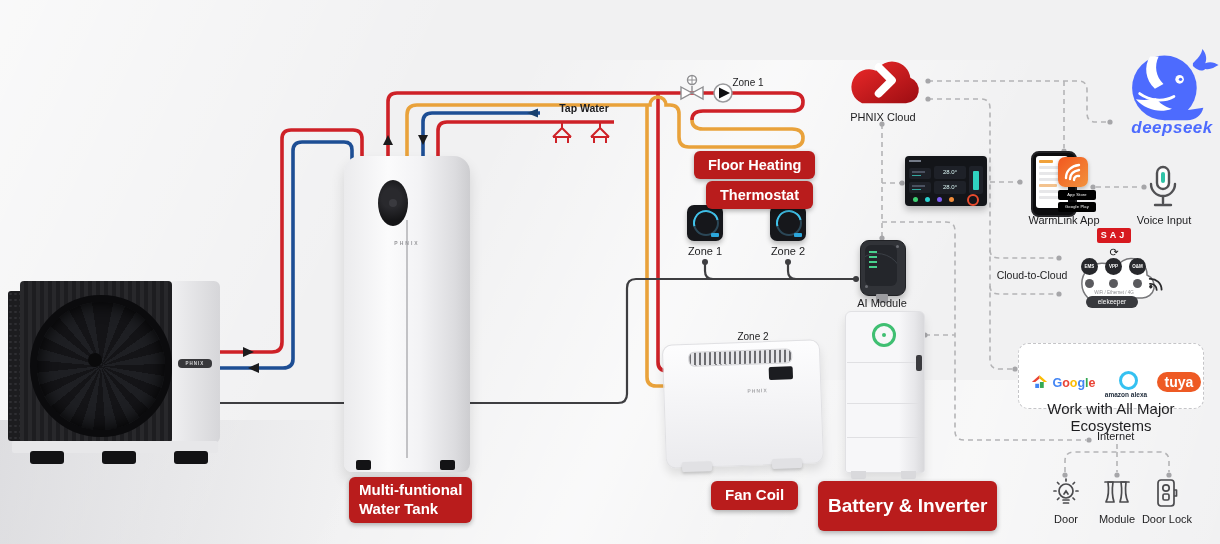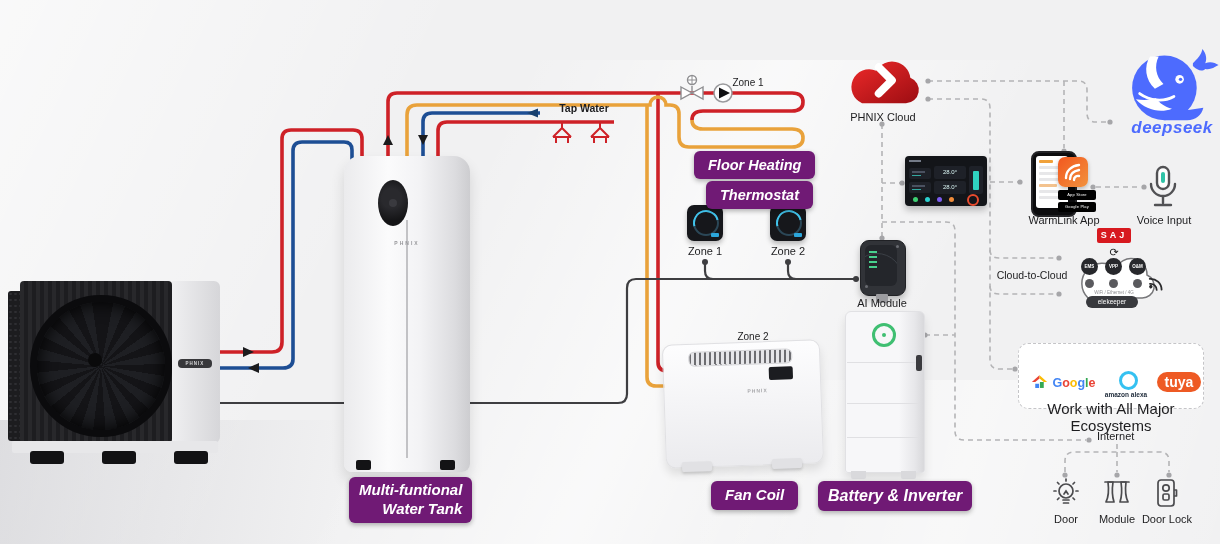--- a/index.html
+++ b/index.html
@@ -7,22 +7,22 @@
     font-family:"Liberation Sans",sans-serif;color:#1d1d1f;}
   .abs{position:absolute;}
   .streak{position:absolute;pointer-events:none;}
   .s1{left:-220px;top:-120px;width:1000px;height:760px;background:linear-gradient(115deg,rgba(255,255,255,.95) 0%,rgba(255,255,255,0) 55%);}
   .s2{left:120px;top:60px;width:1160px;height:620px;background:linear-gradient(115deg,rgba(255,255,255,0) 28%,rgba(255,255,255,.6) 46%,rgba(255,255,255,0) 64%);}
   .s3{left:-60px;top:420px;width:560px;height:220px;background:linear-gradient(100deg,rgba(208,208,212,.75),rgba(208,208,212,0) 70%);}
   .s4{left:700px;top:380px;width:520px;height:200px;background:linear-gradient(105deg,rgba(255,255,255,0),rgba(255,255,255,.5) 50%,rgba(255,255,255,0));}
   svg.lines{position:absolute;left:0;top:0;z-index:2;}
   .dev{position:absolute;z-index:3;}
   .lbl{position:absolute;z-index:4;font-size:11px;color:#1d1d1f;text-align:center;line-height:1.15;}
-  .badge{position:absolute;z-index:5;background:#701a75;color:#fff;font-weight:bold;border-radius:6px;
-    text-align:right;box-shadow:0 2px 5px rgba(0,0,0,.3);padding:5px 14px;font-size:14px;line-height:1.25;font-style:italic;}
+  .badge{position:absolute;z-index:5;background:#b91c1c;color:#fff;font-weight:bold;border-radius:6px;
+    text-align:left;box-shadow:0 2px 5px rgba(0,0,0,.3);padding:5px 14px;font-size:14px;line-height:1.25;}
   
   .hp-left{position:absolute;left:0;top:10px;width:16px;height:150px;background:#1c1c1f;
     background-image:radial-gradient(circle at 50% 50%, #2e2e32 1px, transparent 1.4px);background-size:5px 6px;border-radius:3px;}
   .hp-front{position:absolute;left:12px;top:0;width:152px;height:162px;border-radius:4px;
     background:repeating-linear-gradient(90deg,#28282b 0 4px,#1d1d20 4px 8px);}
   .hp-fan{position:absolute;left:22px;top:14px;width:128px;height:128px;border-radius:50%;
     background:repeating-conic-gradient(#141417 0 11deg,#1e1f23 11deg 22deg);
     border:7px solid #0b0b0d;box-shadow:inset 0 0 18px #000;}
   .hp-fancap{position:absolute;left:80px;top:72px;width:14px;height:14px;border-radius:50%;background:#0a0a0b;}
   .hp-side{position:absolute;left:164px;top:0;width:48px;height:162px;border-radius:0 6px 6px 0;
@@ -423,14 +423,14 @@
   <div class="lbl" style="left:1087px;top:513px;width:60px;">Module</div>
   <div class="lbl" style="left:1136px;top:513px;width:62px;">Door Lock</div>
 
   <div class="badge" style="left:349px;top:477px;font-size:15px;padding:4px 10px;">
     <div>Multi-funtional</div>
     <div>Water Tank</div>
   </div>
   <div class="badge" style="left:694px;top:151px;font-size:14.5px;">Floor Heating</div>
   <div class="badge" style="left:706px;top:181px;font-size:14.5px;">Thermostat</div>
   <div class="badge" style="left:711px;top:481px;font-size:15px;">Fan Coil</div>
-  <div class="badge" style="left:818px;top:481px;font-size:16px;padding:5px 10px;">Battery &amp; Inverter</div>
+  <div class="badge" style="left:818px;top:481px;font-size:19px;padding:13px 10px;">Battery &amp; Inverter</div>
 </div>
 
 </body></html>

